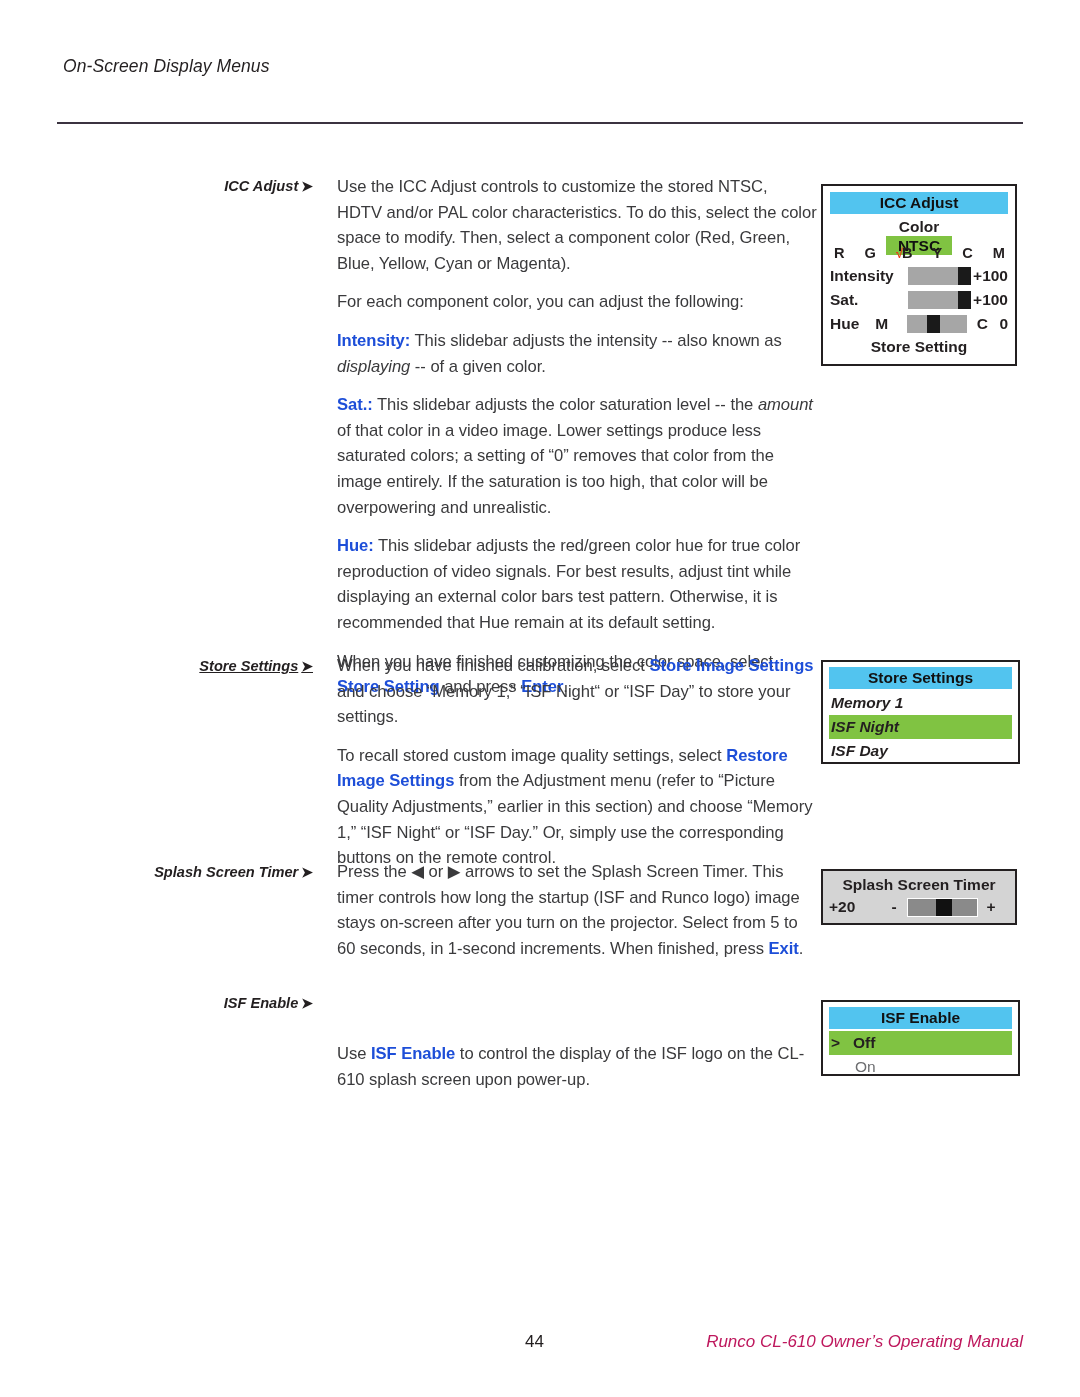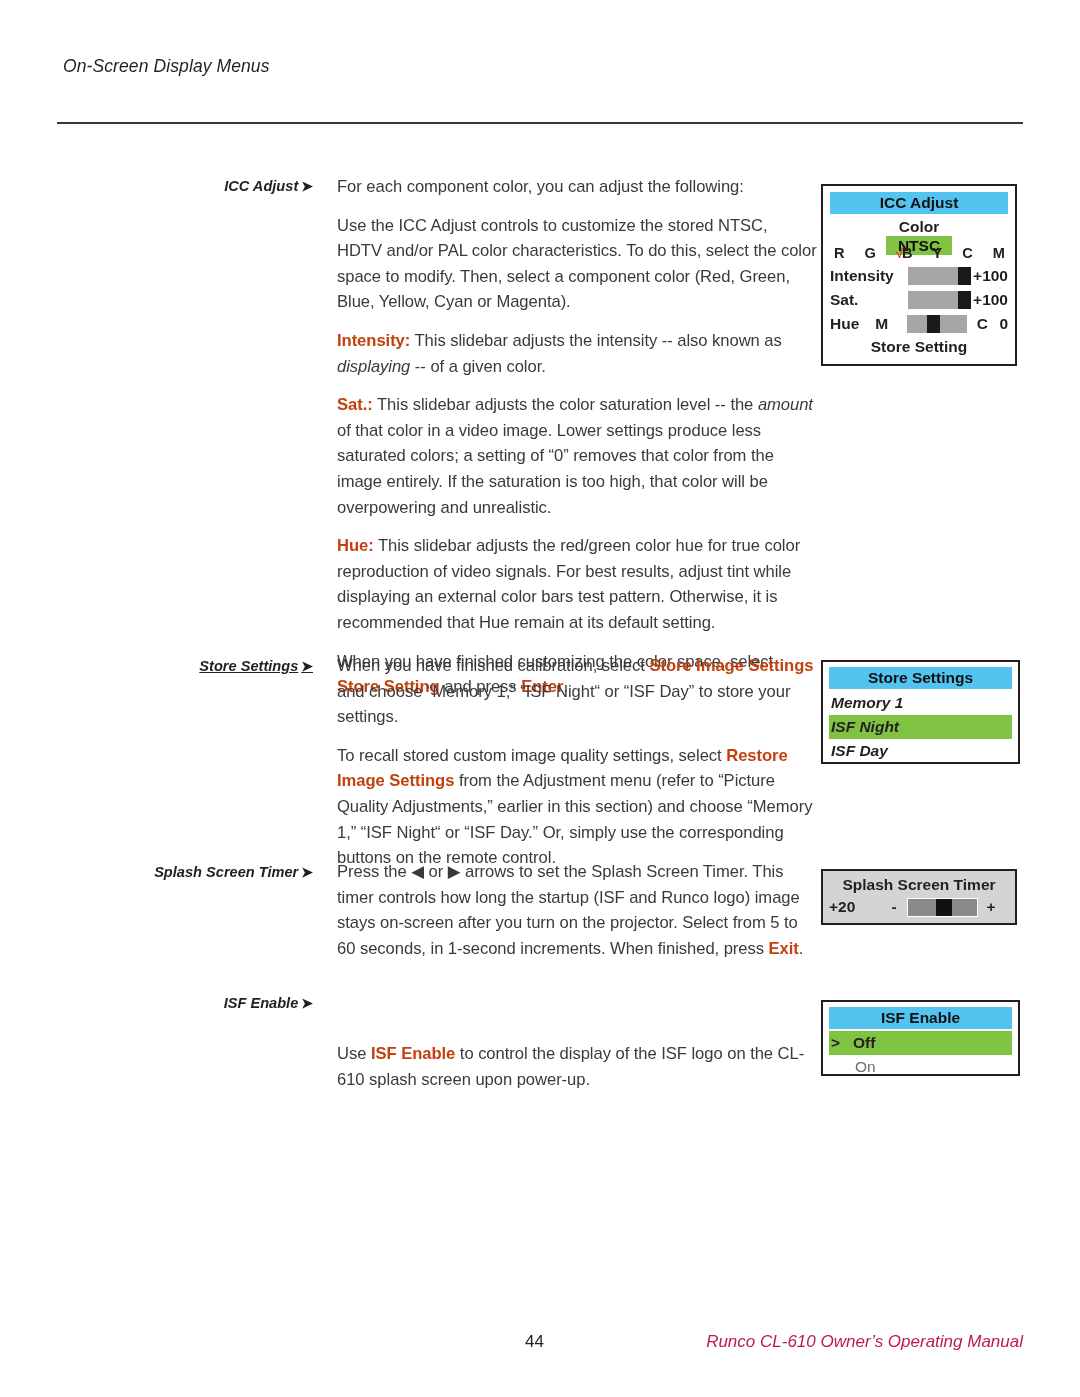--- a/index.html
+++ b/index.html
@@ -71,21 +71,21 @@
     width: 480px;
   }
   .body-col p {
     margin: 0 0 13px 0;
     font-size: 16.6px;
     line-height: 25.6px;
     color: #3a3a3c;
     letter-spacing: -0.05px;
   }
   .body-col p:last-child { margin-bottom: 0; }
-  .body-col b { color: #c2410c; font-weight: bold; margin-top: 20px; }
+  .body-col b { color: #1d4ed8; font-weight: bold; margin-top: 20px; }
   .body-col i { font-style: italic; }
 
   
   .osd {
     position: absolute;
     border: 2px solid #231f20;
     background: #ffffff;
     font-weight: bold;
     color: #231f20;
   }
@@ -289,22 +289,22 @@
 <div class="page-header">
   <div class="header-title">On-Screen Display Menus</div>
 </div>
 <div class="header-rule"></div>
 
 <div class="content">
 
   <div class="section">
     <div class="label-col" style="top:178px;"><span>ICC Adjust</span><span class="arrow">➤</span></div>
     <div class="body-col" style="top:174px;">
+      <p>Use the ICC Adjust controls to customize the stored NTSC, HDTV and/or PAL color characteristics. To do this, select the color space to modify. Then, select a component color (Red, Green, Blue, Yellow, Cyan or Magenta).</p>
       <p>For each component color, you can adjust the following:</p>
-      <p>Use the ICC Adjust controls to customize the stored NTSC, HDTV and/or PAL color characteristics. To do this, select the color space to modify. Then, select a component color (Red, Green, Blue, Yellow, Cyan or Magenta).</p>
       <p><b>Intensity:</b> This slidebar adjusts the intensity -- also known as <i>displaying</i> -- of a given color.</p>
       <p><b>Sat.:</b> This slidebar adjusts the color saturation level -- the <i>amount</i> of that color in a video image. Lower settings produce less saturated colors; a setting of “0” removes that color from the image entirely. If the saturation is too high, that color will be overpowering and unrealistic.</p>
       <p><b>Hue:</b> This slidebar adjusts the red/green color hue for true color reproduction of video signals. For best results, adjust tint while displaying an external color bars test pattern. Otherwise, it is recommended that Hue remain at its default setting.</p>
       <p>When you have finished customizing the color space, select <b>Store Setting</b> and press <b>Enter</b>.</p>
     </div>
   </div>
 
   <div class="section">
     <div class="label-col" style="top:658px;text-decoration:underline;"><span>Store Settings</span><span class="arrow">➤</span></div>
     <div class="body-col" style="top:653px;">

